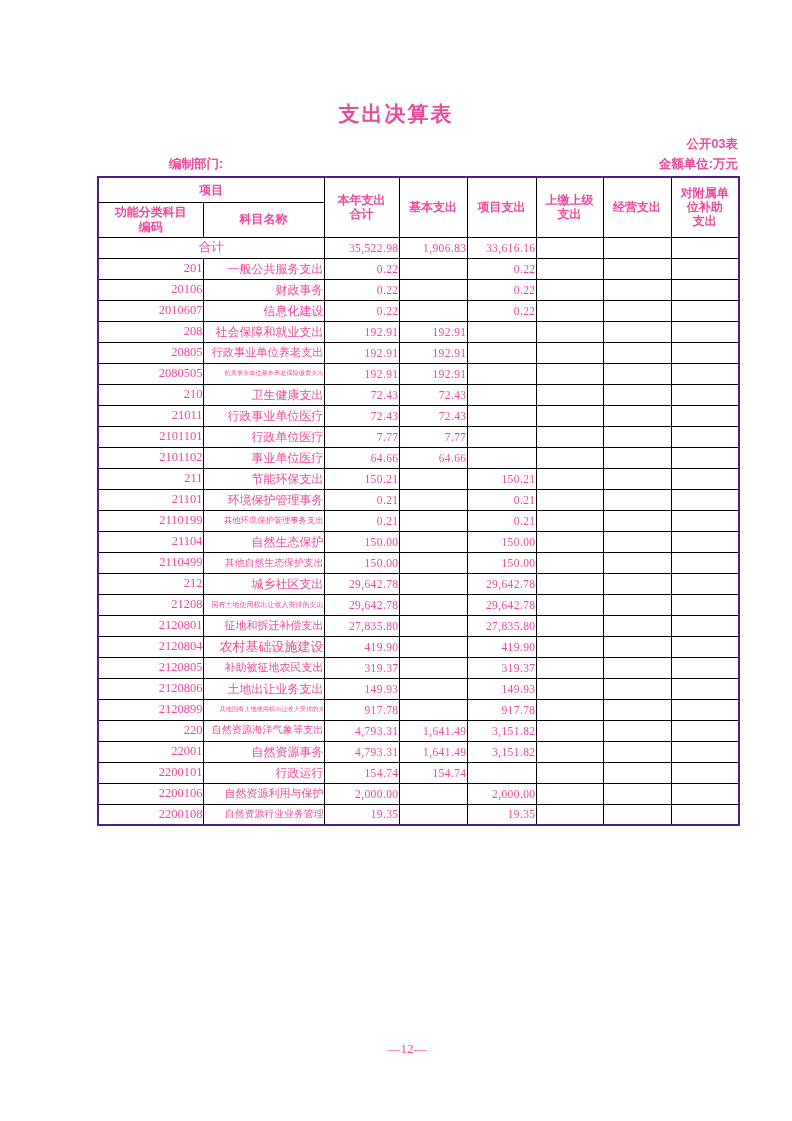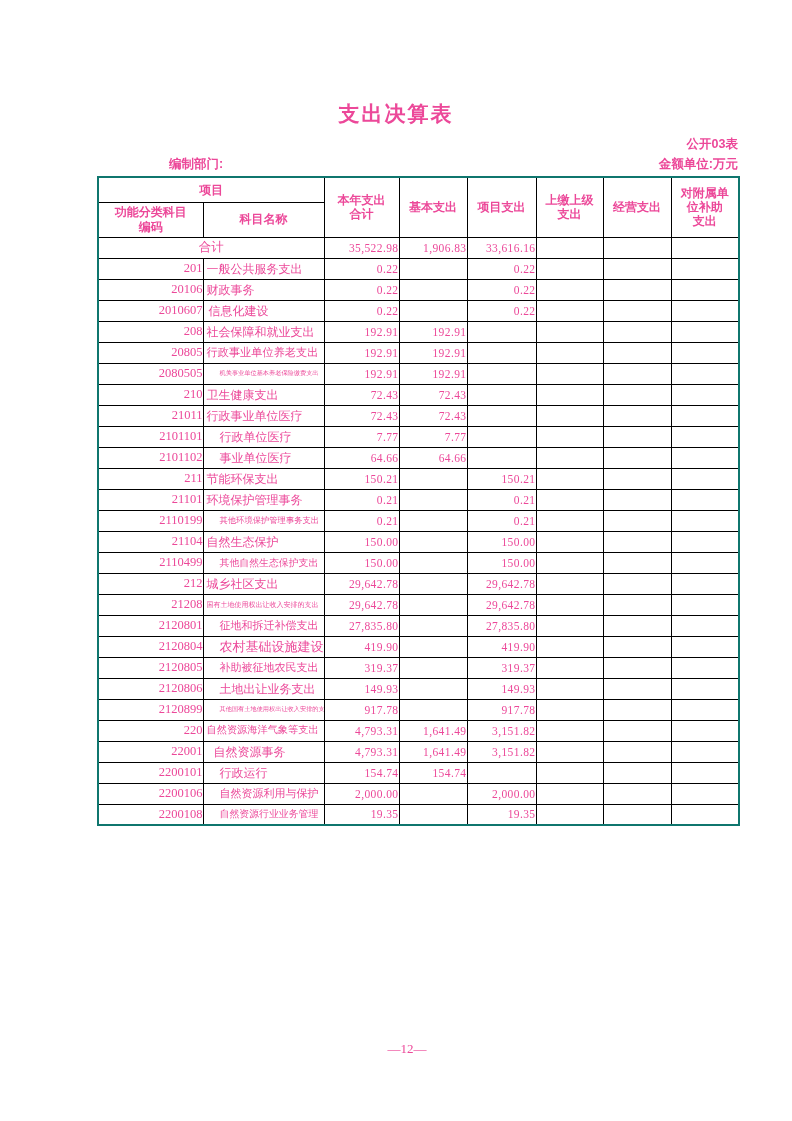--- a/index.html
+++ b/index.html
@@ -43,21 +43,21 @@
     font-weight: bold;
   }
   .meta-line .dept { padding-left: 72px; }
   table.grid {
     position: absolute;
     top: 176px;
     left: 97px;
     width: 641px;
     border-collapse: collapse;
     table-layout: fixed;
-    border: 2px solid #0f766e;
+    border: 2px solid #4c1d95;
   }
   table.grid th, table.grid td {
     border: 1.5px solid #000;
     padding: 0;
     overflow: hidden;
     vertical-align: middle;
   }
   table.grid thead th {
     font-size: 12px;
     font-weight: bold;
@@ -68,21 +68,21 @@
   .hrow1 { height: 25px; }
   .hrow2 { height: 35px; }
   table.grid tbody tr { height: 21px; }
   td.code {
     text-align: right;
     padding-right: 10px;
     font-family: "Liberation Serif", serif;
     font-size: 12.5px;
   }
   td.name {
-    text-align: left;
+    text-align: right;
     white-space: nowrap;
     line-height: 1;
   }
   td.num {
     text-align: right;
     padding-right: 3px;
     font-family: "Liberation Serif", serif;
     font-size: 11.5px;
     letter-spacing: 0.4px;
     white-space: nowrap;

